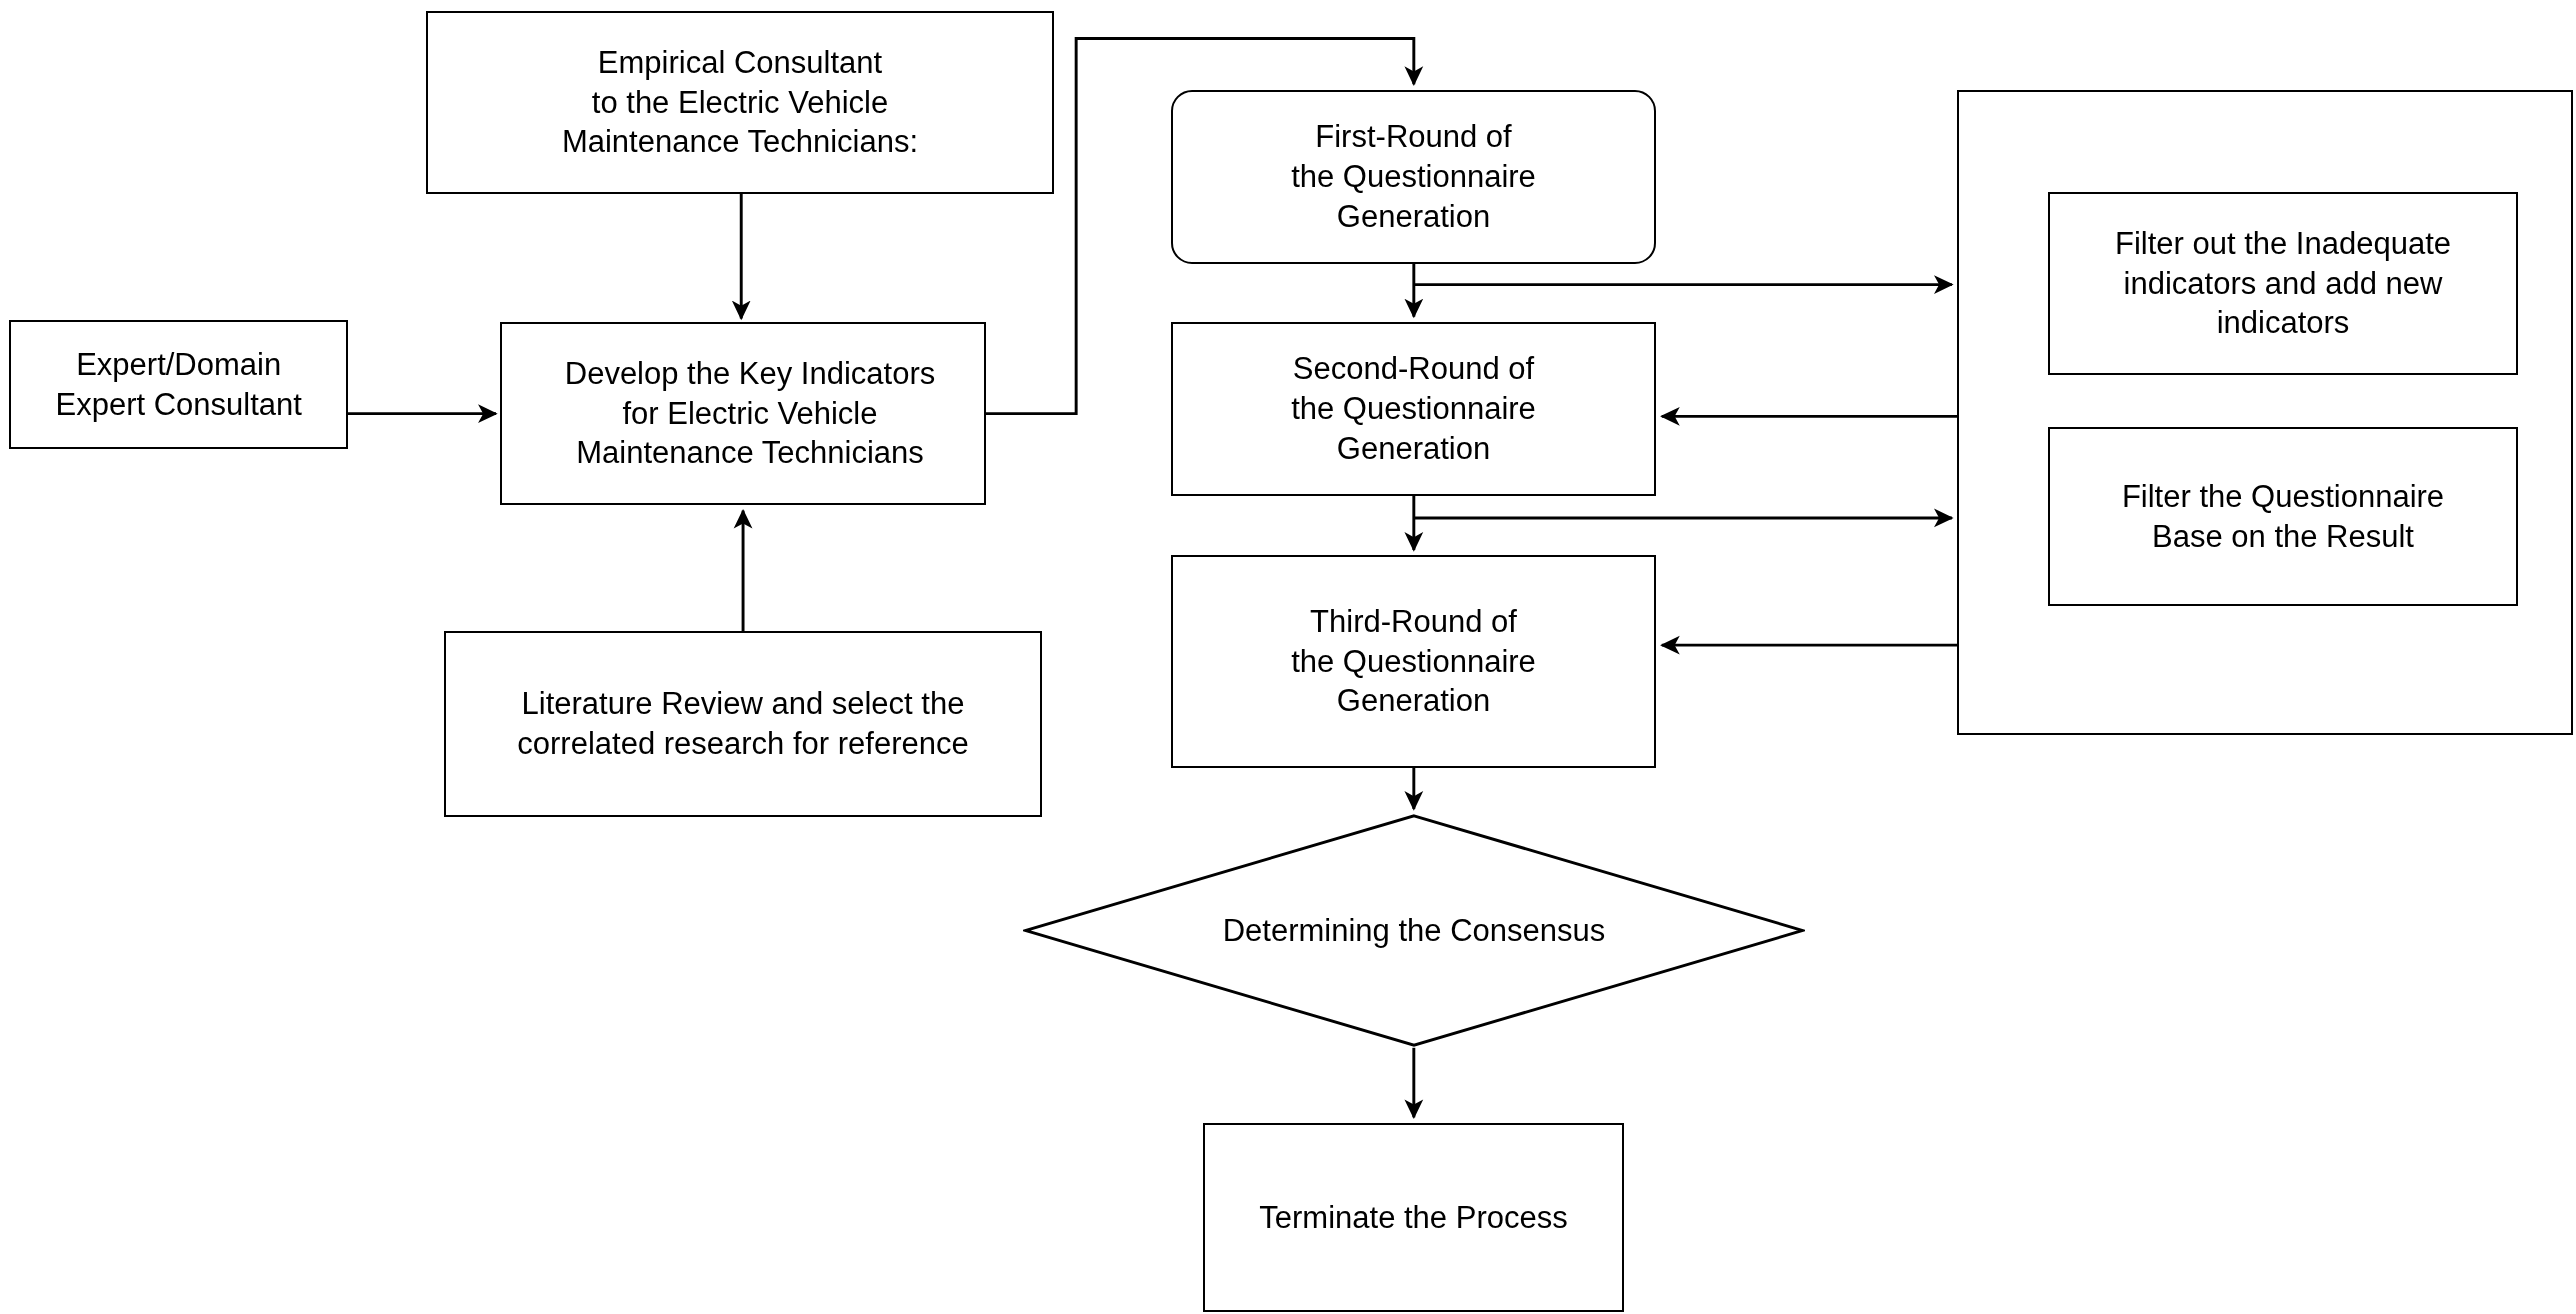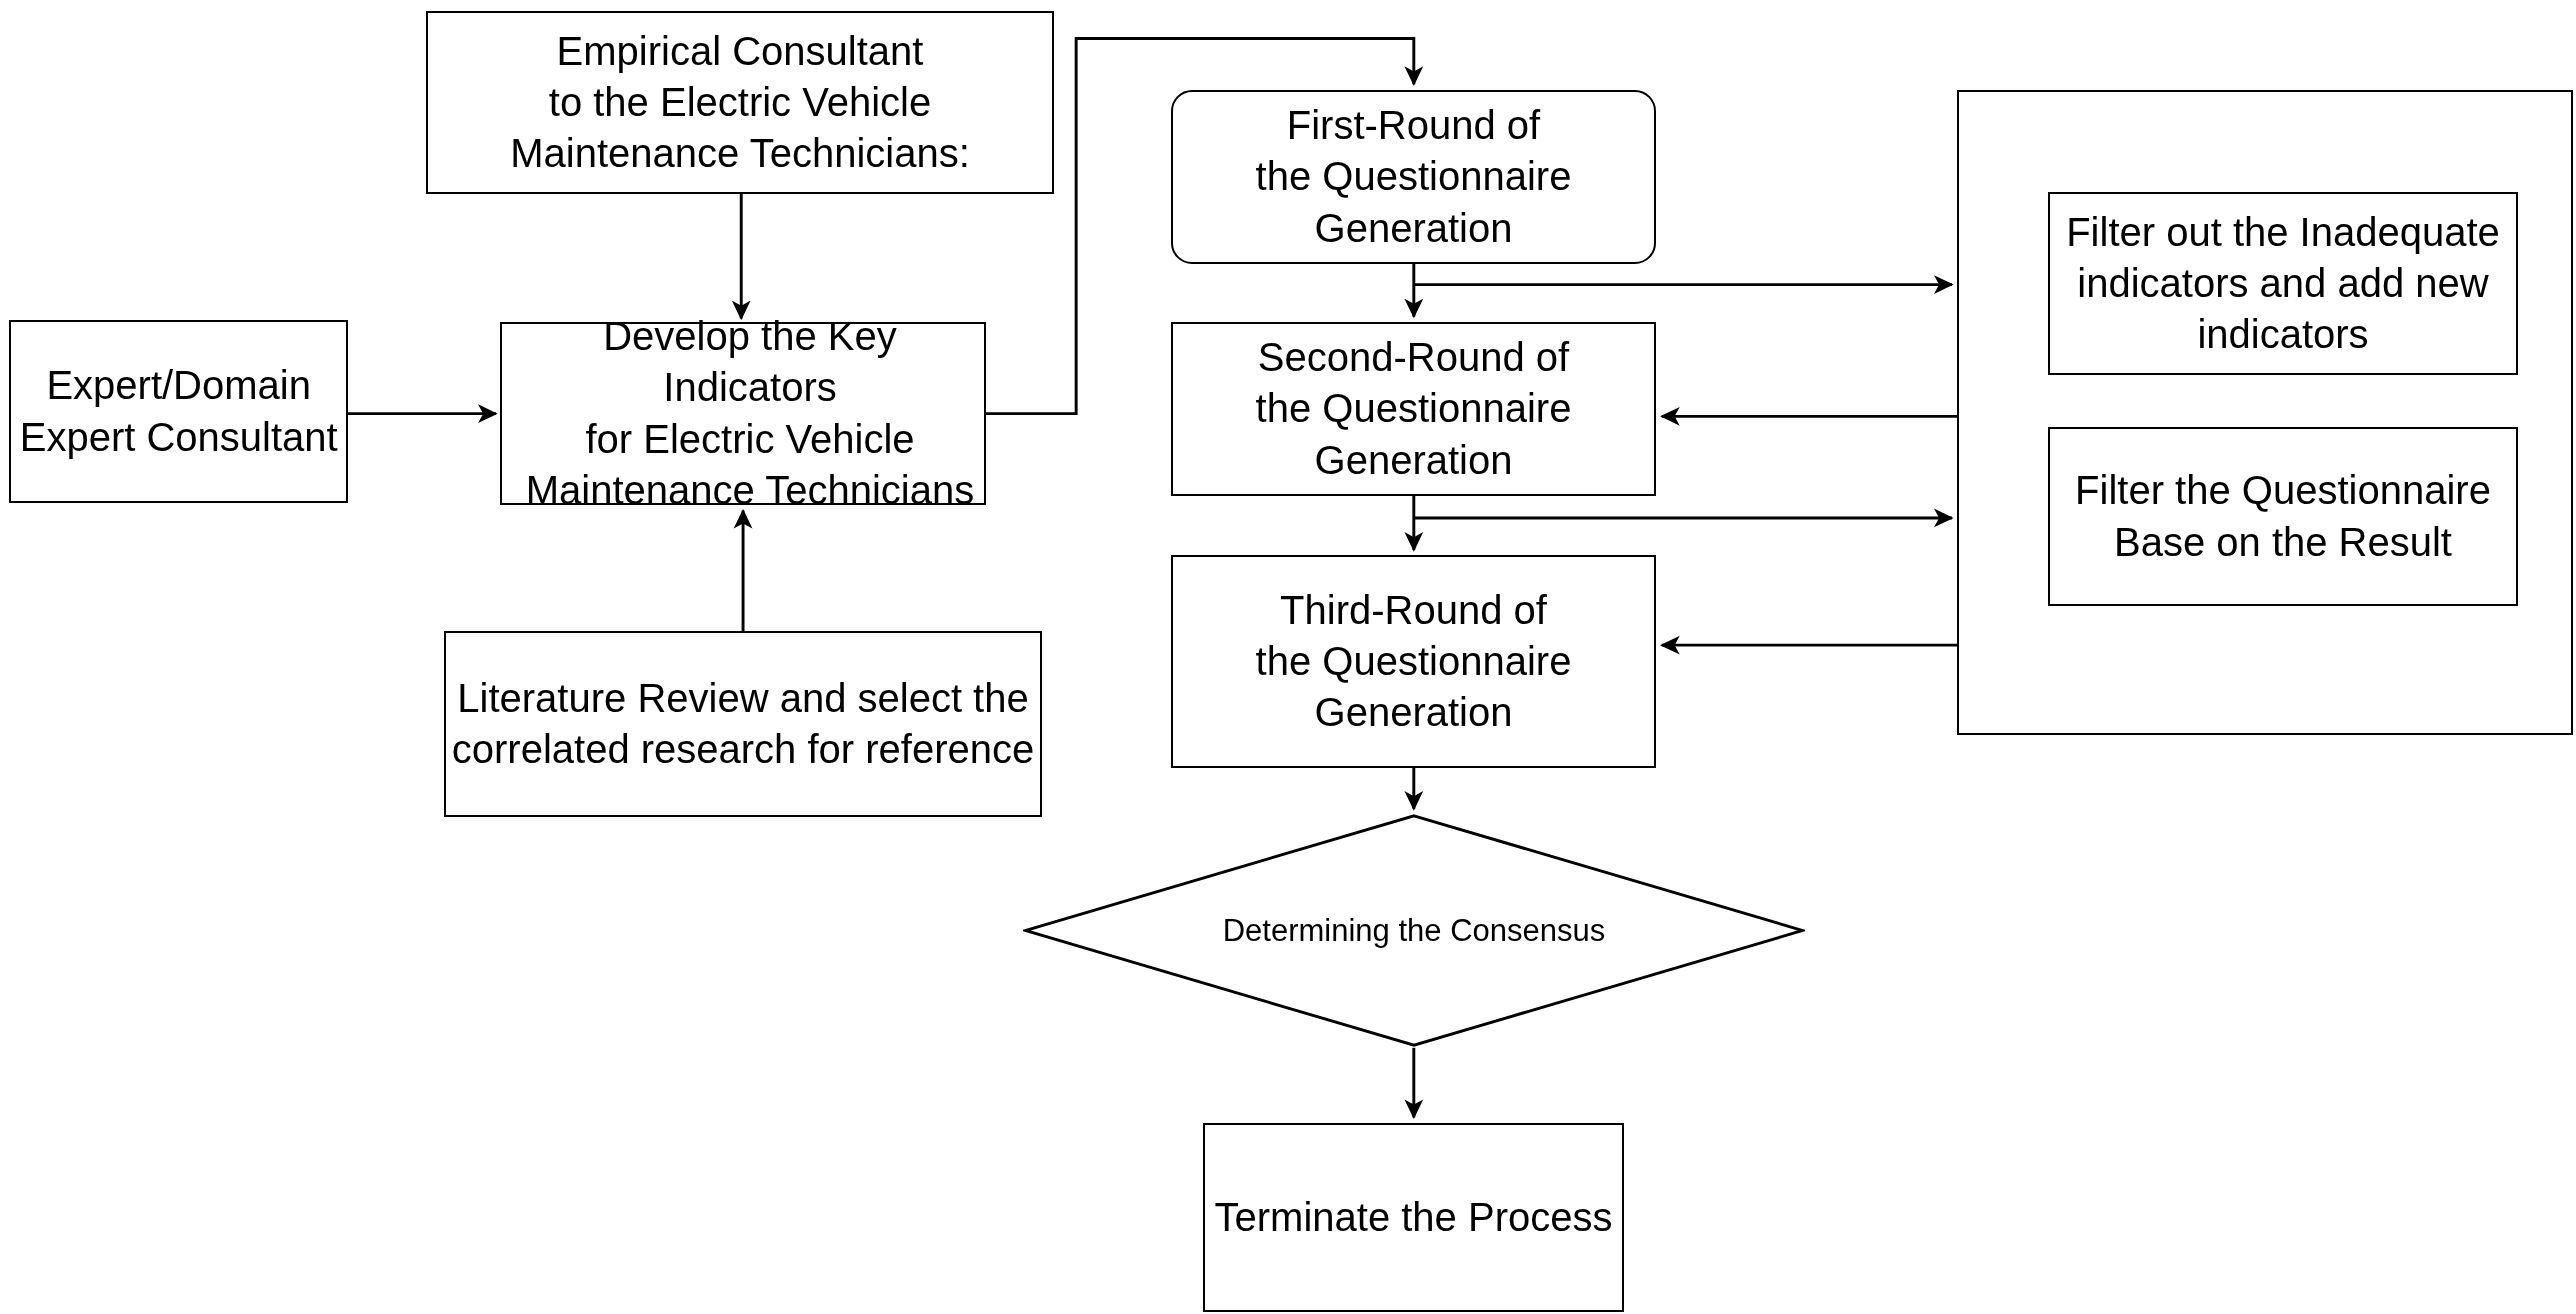--- a/index.html
+++ b/index.html
@@ -26,21 +26,21 @@
   .node {
     position: absolute;
     box-sizing: border-box;
     background: #ffffff;
     border: 2.7px solid #000000;
     display: flex;
     align-items: center;
     justify-content: center;
     text-align: center;
     color: #000000;
-    font-size: 40px;
+    font-size: 31px;
     line-height: 1.28;
     white-space: pre-line;
     z-index: 3;
   }
   .container-node {
     position: absolute;
     box-sizing: border-box;
     background: #ffffff;
     border: 2.7px solid #000000;
     z-index: 2;
@@ -98,21 +98,21 @@
       <path d="M 2139 705 L 1816 705" marker-end="url(#arrow)"></path>
 
       <path d="M 2495 410 L 2495 461" marker-end="url(#arrow)"></path>
 
       <path d="M 1545 797 L 1545 884" marker-end="url(#arrow)"></path>
 
       <path d="M 1545 1145 L 1545 1221" marker-end="url(#arrow)"></path>
     </g>
   </svg>
 
-  <div class="node" style="left:9.2px; top:320px; width:339px; height:183px;text-align:center;">
+  <div class="node" style="left:9.2px; top:320px; width:339px; height:129px;text-align:center;">
     <span>Expert/Domain
 Expert Consultant</span>
   </div>
 
   <div class="node" style="left:426px; top:11px; width:628px; height:183px;">
     <span>Empirical Consultant
 to the Electric Vehicle
 Maintenance Technicians:</span>
   </div>
 

